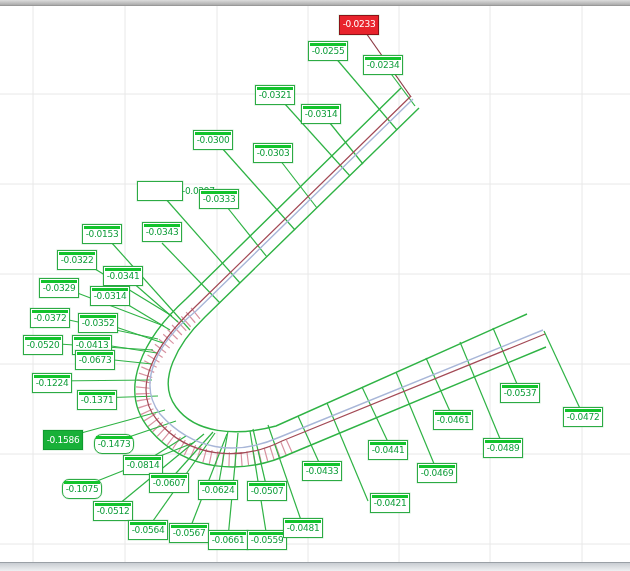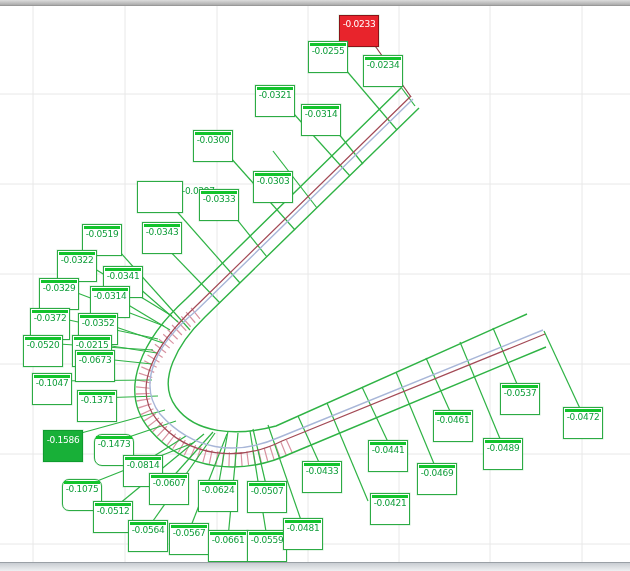--- a/index.html
+++ b/index.html
@@ -12,21 +12,21 @@
     background:linear-gradient(#dcdcdc,#ababab);
     border-bottom:1px solid #999;box-sizing:border-box;
   }
   #plot-canvas{position:absolute;left:0;top:0;}
   #hscrollbar{
     position:absolute;left:0;top:562px;width:630px;height:9px;
     background:linear-gradient(#c9cdd2,#eef0f2);
     border-top:1px solid #9aa0a6;box-sizing:border-box;
   }
   .mlabel{
-    position:absolute;width:40px;height:32px;box-sizing:border-box;
+    position:absolute;width:40px;height:20px;box-sizing:border-box;
     background:#fff;border:1px solid #2cab44;
     color:#0f9d3a;font-size:9px;line-height:11px;letter-spacing:-0.3px;
     text-align:center;cursor:default;
     box-shadow:0 0 0 0.5px rgba(44,171,68,.25);
   }
   .mlabel .topbar{
     display:block;height:3px;margin:1px 1px 0 1px;background:#12c42c;
   }
   .mlabel .val{display:block;}
   .mlabel.max{background:#18b038;color:#fff;border-color:#0e9c2e;}
@@ -119,35 +119,35 @@
         <span class="val">-0.0321</span>
       </div>
       <div class="mlabel" style="left: 301px; top: 104px;">
         <span class="topbar"></span>
         <span class="val">-0.0314</span>
       </div>
       <div class="mlabel" style="left: 193px; top: 130px;">
         <span class="topbar"></span>
         <span class="val">-0.0300</span>
       </div>
-      <div class="mlabel" style="left: 253px; top: 143px; margin-top: 28px;">
+      <div class="mlabel" style="left: 253px; top: 143px;">
         <span class="topbar"></span>
         <span class="val">-0.0303</span>
       </div>
       <div class="mlabel" style="left: 137px; top: 181px; padding-left: 44px;">
         <span class="topbar"></span>
         <span class="val">-0.0397</span>
       </div>
       <div class="mlabel" style="left: 199px; top: 189px;">
         <span class="topbar"></span>
         <span class="val">-0.0333</span>
       </div>
       <div class="mlabel" style="left: 82px; top: 224px;">
         <span class="topbar"></span>
-        <span class="val">-0.0519</span>
+        <span class="val">-0.0153</span>
       </div>
       <div class="mlabel" style="left: 142px; top: 222px;">
         <span class="topbar"></span>
         <span class="val">-0.0343</span>
       </div>
       <div class="mlabel" style="left: 57px; top: 250px;">
         <span class="topbar"></span>
         <span class="val">-0.0322</span>
       </div>
       <div class="mlabel" style="left: 103px; top: 266px;">
@@ -169,29 +169,29 @@
       <div class="mlabel" style="left: 78px; top: 313px;">
         <span class="topbar"></span>
         <span class="val">-0.0352</span>
       </div>
       <div class="mlabel" style="left: 23px; top: 335px;">
         <span class="topbar"></span>
         <span class="val">-0.0520</span>
       </div>
       <div class="mlabel" style="left: 72px; top: 335px;">
         <span class="topbar"></span>
-        <span class="val">-0.0215</span>
+        <span class="val">-0.0413</span>
       </div>
       <div class="mlabel" style="left: 75px; top: 350px;">
         <span class="topbar"></span>
         <span class="val">-0.0673</span>
       </div>
       <div class="mlabel" style="left: 32px; top: 373px;">
         <span class="topbar"></span>
-        <span class="val">-0.1047</span>
+        <span class="val">-0.1224</span>
       </div>
       <div class="mlabel" style="left: 77px; top: 390px;">
         <span class="topbar"></span>
         <span class="val">-0.1371</span>
       </div>
       <div class="mlabel max" style="left: 43px; top: 430px;">
         <span class="topbar"></span>
         <span class="val">-0.1586</span>
       </div>
       <div class="mlabel" style="left: 94px; top: 434px; border-radius: 8px;">

